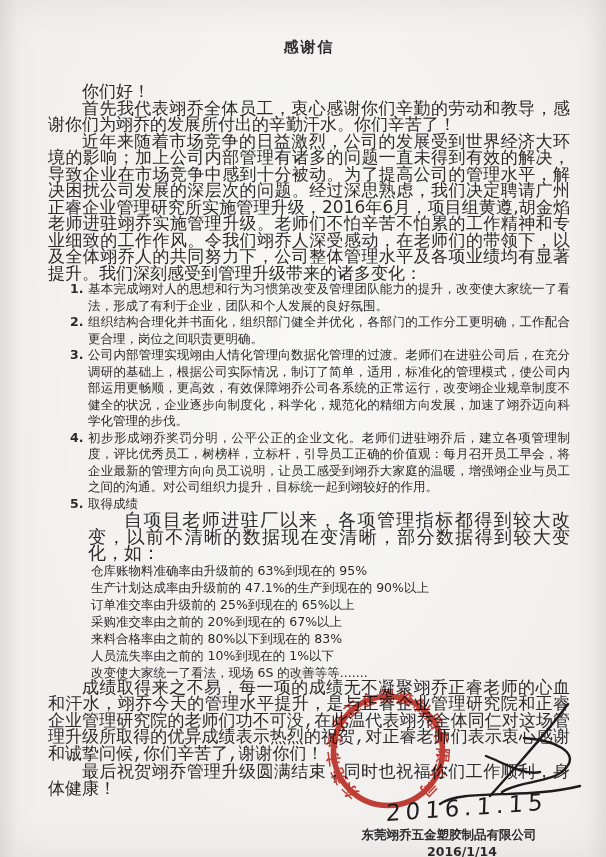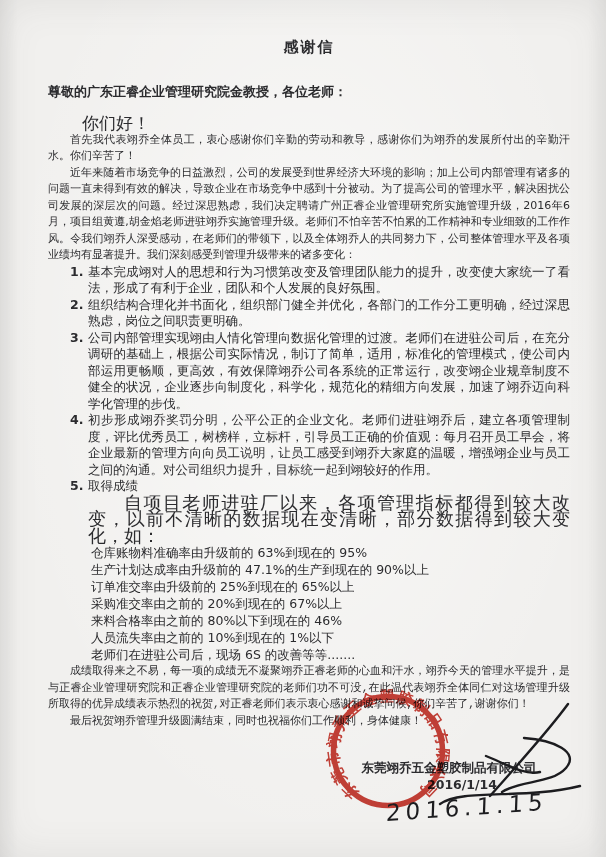--- a/index.html
+++ b/index.html
@@ -28,21 +28,21 @@
     font-weight: bold;
     letter-spacing: 2px;
     margin: 0 0 26px 0;
   }
   .salutation {
     font-size: 13px;
     font-weight: bold;
     margin: 0 0 14px 0;
   }
   p.body-par {
-    font-size: 11px;
+    font-size: 17px;
     line-height: 16.5px;
     text-align: justify;
     text-indent: 2em;
     margin: 0;
   }
   .greeting { font-size: 17px; line-height: 16.5px; text-indent: 2em; margin: 0; }
   ol.points { list-style: none; margin: 0; padding: 0 0 0 22px; }
   ol.points li {
     display: flex;
     font-size: 12.5px;
@@ -109,36 +109,35 @@
     transform-origin: left center;
   }
 </style>
 </head>
 <body>
 
 <div class="paper">
 
   <h1 class="title">感谢信</h1>
 
-  <div class="salutation">尊敬的广东正睿企业管理研究院金教授，各位老师：</div>
 
   <p class="greeting">你们好！</p>
 
   <p class="body-par">首先我代表翊乔全体员工，衷心感谢你们辛勤的劳动和教导，感谢你们为翊乔的发展所付出的辛勤汗水。你们辛苦了！</p>
 
   <p class="body-par">近年来随着市场竞争的日益激烈，公司的发展受到世界经济大环境的影响；加上公司内部管理有诸多的问题一直未得到有效的解决，导致企业在市场竞争中感到十分被动。为了提高公司的管理水平，解决困扰公司发展的深层次的问题。经过深思熟虑，我们决定聘请广州正睿企业管理研究所实施管理升级，2016年6月，项目组黄遵,胡金焰老师进驻翊乔实施管理升级。老师们不怕辛苦不怕累的工作精神和专业细致的工作作风。令我们翊乔人深受感动，在老师们的带领下，以及全体翊乔人的共同努力下，公司整体管理水平及各项业绩均有显著提升。我们深刻感受到管理升级带来的诸多变化：</p>
 
   <ol class="points">
     <li>
       <span class="num">1.</span>
       <span class="li-text">基本完成翊对人的思想和行为习惯第改变及管理团队能力的提升，改变使大家统一了看法，形成了有利于企业，团队和个人发展的良好氛围。</span>
     </li>
     <li>
       <span class="num">2.</span>
-      <span class="li-text">组织结构合理化并书面化，组织部门健全并优化，各部门的工作分工更明确，经过深思熟虑，岗位之间职责更明确。</span>
+      <span class="li-text">组织结构合理化并书面化，组织部门健全并优化，各部门的工作分工更明确，工作配合更合理，岗位之间职责更明确。</span>
     </li>
     <li>
       <span class="num">3.</span>
       <span class="li-text">公司内部管理实现翊由人情化管理向数据化管理的过渡。老师们在进驻公司后，在充分调研的基础上，根据公司实际情况，制订了简单，适用，标准化的管理模式，使公司内部运用更畅顺，更高效，有效保障翊乔公司各系统的正常运行，改变翊企业规章制度不健全的状况，企业逐步向制度化，科学化，规范化的精细方向发展，加速了翊乔迈向科学化管理的步伐。</span>
     </li>
     <li>
       <span class="num">4.</span>
       <span class="li-text">初步形成翊乔奖罚分明，公平公正的企业文化。老师们进驻翊乔后，建立各项管理制度，评比优秀员工，树榜样，立标杆，引导员工正确的价值观：每月召开员工早会，将企业最新的管理方向向员工说明，让员工感受到翊乔大家庭的温暖，增强翊企业与员工之间的沟通。对公司组织力提升，目标统一起到翊较好的作用。</span>
     </li>
     <li>
@@ -146,23 +145,23 @@
       <span class="li-text">取得成绩</span>
     </li>
   </ol>
 
   <p class="results-intro">自项目老师进驻厂以来，各项管理指标都得到较大改变，以前不清晰的数据现在变清晰，部分数据得到较大变化，如：</p>
 
   <div class="stat-line">仓库账物料准确率由升级前的 63%到现在的 95%</div>
   <div class="stat-line">生产计划达成率由升级前的 47.1%的生产到现在的 90%以上</div>
   <div class="stat-line">订单准交率由升级前的 25%到现在的 65%以上</div>
   <div class="stat-line">采购准交率由之前的 20%到现在的 67%以上</div>
-  <div class="stat-line">来料合格率由之前的 80%以下到现在的 46%</div>
+  <div class="stat-line">来料合格率由之前的 80%以下到现在的 83%</div>
   <div class="stat-line">人员流失率由之前的 10%到现在的 1%以下</div>
-  <div class="stat-line">老师们在进驻公司后，现场 6S 的改善等等.......</div>
+  <div class="stat-line">改变使大家统一了看法，现场 6S 的改善等等.......</div>
 
   <p class="body-par closing">成绩取得来之不易，每一项的成绩无不凝聚翊乔正睿老师的心血和汗水，翊乔今天的管理水平提升，是与正睿企业管理研究院和正睿企业管理研究院的老师们功不可没,在此温代表翊乔全体同仁对这场管理升级所取得的优异成绩表示热烈的祝贺,对正睿老师们表示衷心感谢和诚挚问候,你们辛苦了,谢谢你们！</p>
 
   <p class="body-par farewell">最后祝贺翊乔管理升级圆满结束，同时也祝福你们工作顺利，身体健康！</p>
 
   <div class="sig-block">
     <div class="company-line">东莞翊乔五金塑胶制品有限公司</div>
     <div class="typed-date">2016/1/14</div>
   </div>
 

